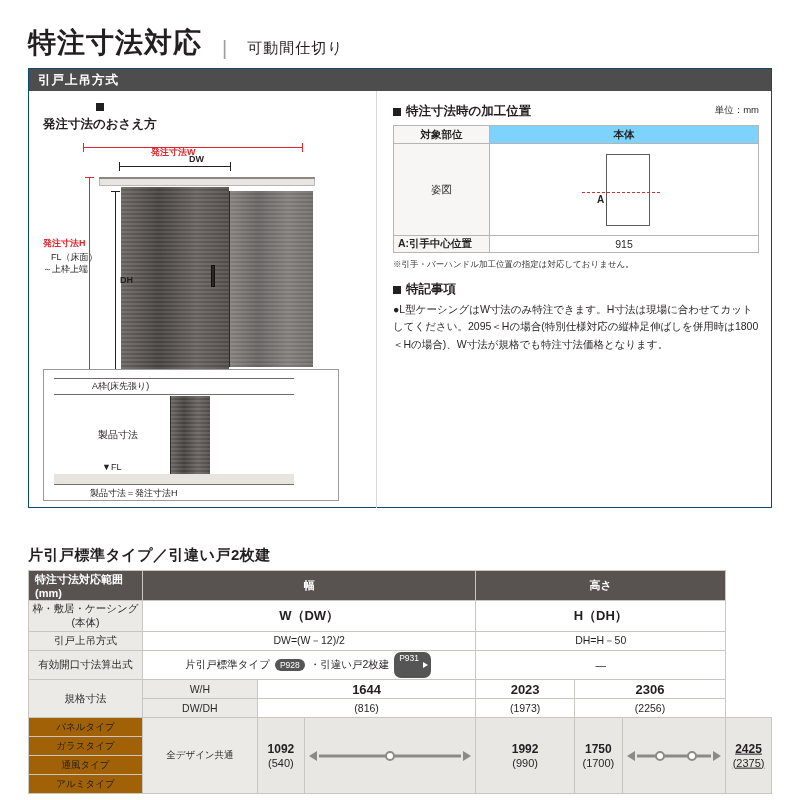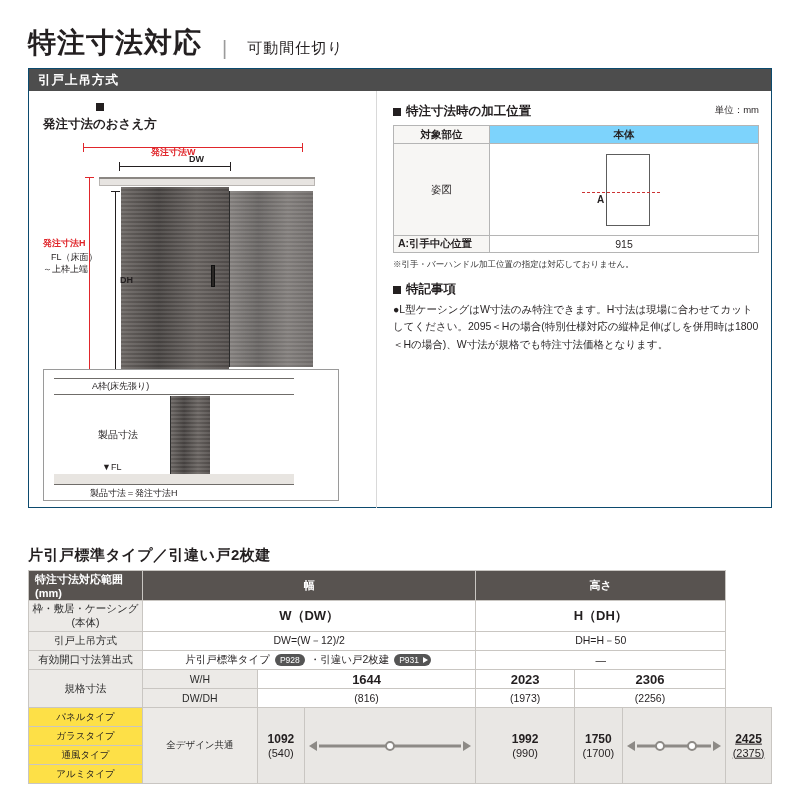--- a/index.html
+++ b/index.html
@@ -70,23 +70,23 @@
 
   
   .sec2-title { position:absolute; left:28px; top:546px; font-size:15px; font-weight:bold; letter-spacing:.5px;}
   .tbl2 { position:absolute; left:28px; top:570px; width:744px; border-collapse:collapse; font-size:10.5px; }
   .tbl2 td, .tbl2 th { border:1px solid #c9c6c2; }
   .tbl2 .hdr-dark { background:#585350; color:#fff; font-weight:bold; height:19px; text-align:center; font-size:11px;}
   .tbl2 .rowlbl { background:#eceae7; text-align:center; width:140px; color:#2b2b2b; height:19px; }
   .tbl2 .ctr { text-align:center; }
   .tbl2 .big { font-weight:bold; font-size:13px; }
   .tag { display:inline-block; background:#555; color:#fff; font-size:8.5px; padding:1px 5px; border-radius:7px; margin:0 2px; vertical-align:middle;}
-  .arrowtag { display:inline-block; background:#555; color:#fff; font-size:8.5px; padding:1px 12px 1px 5px; border-radius:7px; margin:0 2px; vertical-align:middle; position:relative;}
+  .arrowtag { display:inline-block; background:#555; color:#fff; font-size:8.5px; padding:1px 12px 15px 5px; border-radius:7px; margin:0 2px; vertical-align:middle; position:relative;}
   .arrowtag:after{ content:""; position:absolute; right:3px; top:50%; transform:translateY(-50%); border-left:5px solid #fff; border-top:3.5px solid transparent; border-bottom:3.5px solid transparent;}
-  .vtype { background:#fde047; text-align:center; font-size:9.5px; height:19px; width:68px;}
+  .vtype { background:#a16207; text-align:center; font-size:9.5px; height:19px; width:68px;}
   .slider-cell { background:#e9e7e4; position:relative; height:62px; }
   .sl-track { position:absolute; top:50%; height:3px; background:#8d8a86; transform:translateY(-50%); }
   .sl-arrow-l, .sl-arrow-r { position:absolute; top:50%; transform:translateY(-50%); width:0; height:0; }
   .sl-arrow-l { border-right:8px solid #8d8a86; border-top:5px solid transparent; border-bottom:5px solid transparent; }
   .sl-arrow-r { border-left:8px solid #8d8a86; border-top:5px solid transparent; border-bottom:5px solid transparent; }
   .sl-knob { position:absolute; top:50%; transform:translate(-50%,-50%); width:10px; height:10px; border-radius:50%; background:#fff; border:2px solid #8d8a86; }
   .endval { position:absolute; text-align:center; font-size:11px; line-height:1.25; }
   .endval b { font-size:12px; }
 </style>
 </head>

